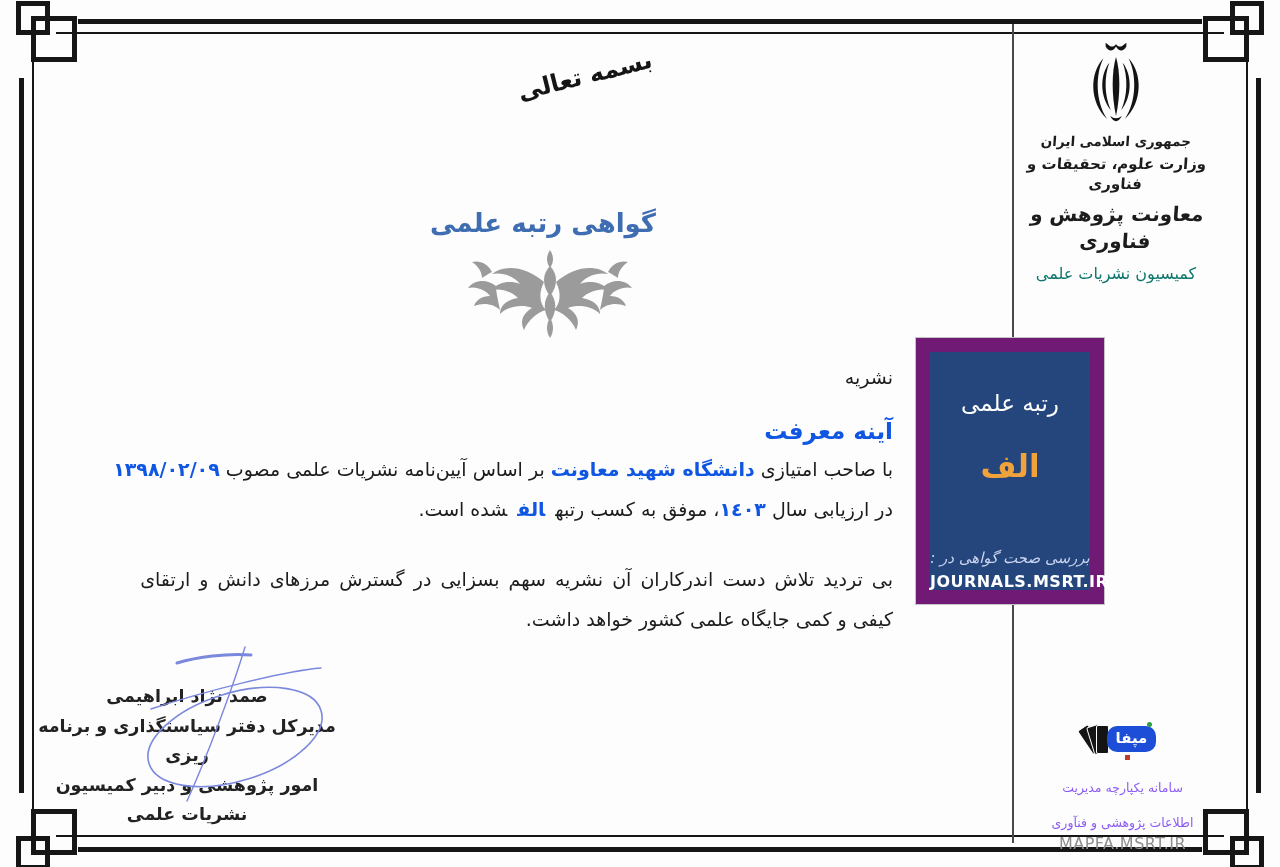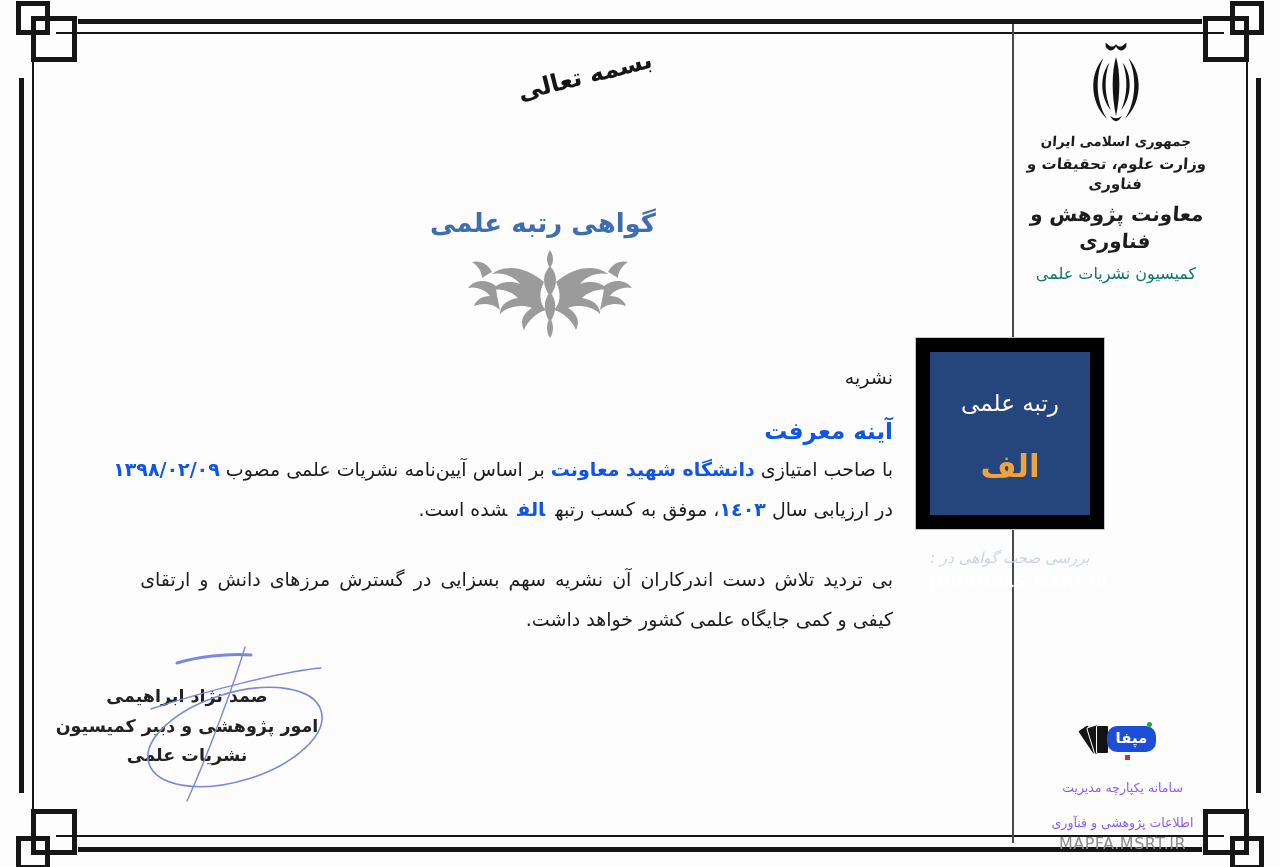--- a/index.html
+++ b/index.html
@@ -56,22 +56,22 @@
   .closing1{top:202px;font-size:19px;word-spacing:3px;}
   .closing2{top:242px;font-size:19px;}
   .accent{color:#0f56e3;font-weight:bold;}
   .rank-inline{margin:0 10px;}
   
   .sigblock{position:absolute;left:22px;top:682px;width:330px;text-align:center;direction:rtl;z-index:0;}
   .sigblock div{font-size:17.5px;font-weight:bold;line-height:29.5px;color:#222;}
   .sig-svg{position:absolute;left:135px;top:645px;z-index:2;pointer-events:none;}
   
   .badge{
-    position:absolute;left:915px;top:337px;width:190px;height:193px;
-    background:#000000;border:1px solid #c4c4c4;box-sizing:border-box;z-index:3;
+    position:absolute;left:915px;top:337px;width:190px;height:268px;
+    background:#701a75;border:1px solid #c4c4c4;box-sizing:border-box;z-index:3;
   }
   .badge-inner{
     position:absolute;left:14px;top:14px;right:14px;bottom:14px;
     background:#25457d;text-align:center;direction:rtl;
   }
   .badge-rank-label{margin-top:38px;font-size:23px;color:#ffffff;}
   .badge-rank-value{margin-top:32px;font-size:31px;font-weight:bold;color:#f1a33b;}
   .badge-verify{margin-top:65px;font-size:15px;color:#c9d4ee;font-style:italic;}
   .badge-url{margin-top:5px;font-size:16px;font-weight:bold;color:#ffffff;letter-spacing:.5px;direction:ltr;}
   
@@ -164,20 +164,21 @@
     <div class="b-line journal-label">نشریه</div>
     <div class="b-line journal-name">آینه معرفت</div>
     <div class="b-line line3"><span>با صاحب امتیازی </span><span class="accent">دانشگاه شهید معاونت</span><span> بر اساس آیین‌نامه نشریات علمی مصوب </span><span class="accent">١٣٩٨/٠٢/٠٩</span></div>
     <div class="b-line line4"><span>در ارزیابی سال </span><span class="accent">١٤٠٣</span><span>، موفق به کسب رتبه</span><span class="accent rank-inline">الف</span><span>شده است.</span></div>
     <div class="b-line closing1">بی تردید تلاش دست اندرکاران آن نشریه سهم بسزایی در گسترش مرزهای دانش و ارتقای</div>
     <div class="b-line closing2">کیفی و کمی جایگاه علمی کشور خواهد داشت.</div>
   </div>
 
   <div class="sigblock">
     <div>صمد نژاد ابراهیمی</div>
+    <div>مدیرکل دفتر سیاستگذاری و برنامه ریزی</div>
     <div>امور پژوهشی  و دبیر  کمیسیون</div>
     <div>نشریات علمی</div>
   </div>
   <svg class="sig-svg" width="200" height="165" viewBox="0 0 200 165">
     <g fill="none" stroke="#7a88dd" stroke-linecap="round">
       <ellipse cx="100" cy="92" rx="90" ry="44" stroke-width="1.6" transform="rotate(-17 100 92)"></ellipse>
       <path d="M42 18 C62 12 92 8 116 10" stroke-width="3"></path>
       <path d="M16 64 C70 46 150 26 186 23" stroke-width="1.4"></path>
       <path d="M110 2 C98 42 72 112 52 156" stroke-width="1.4"></path>
     </g>

